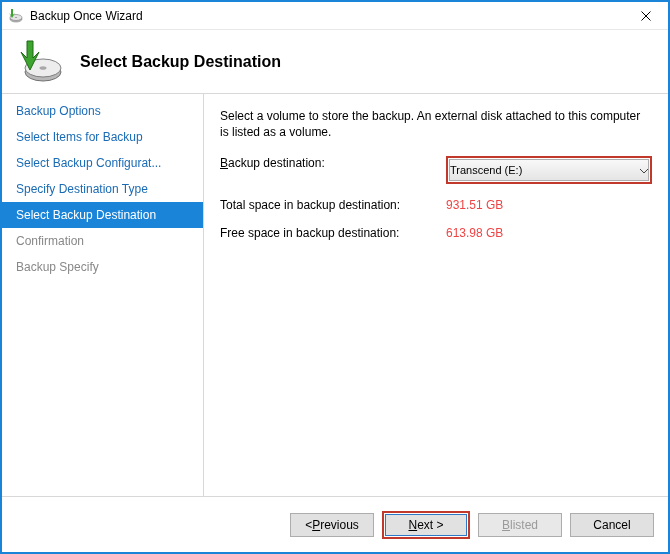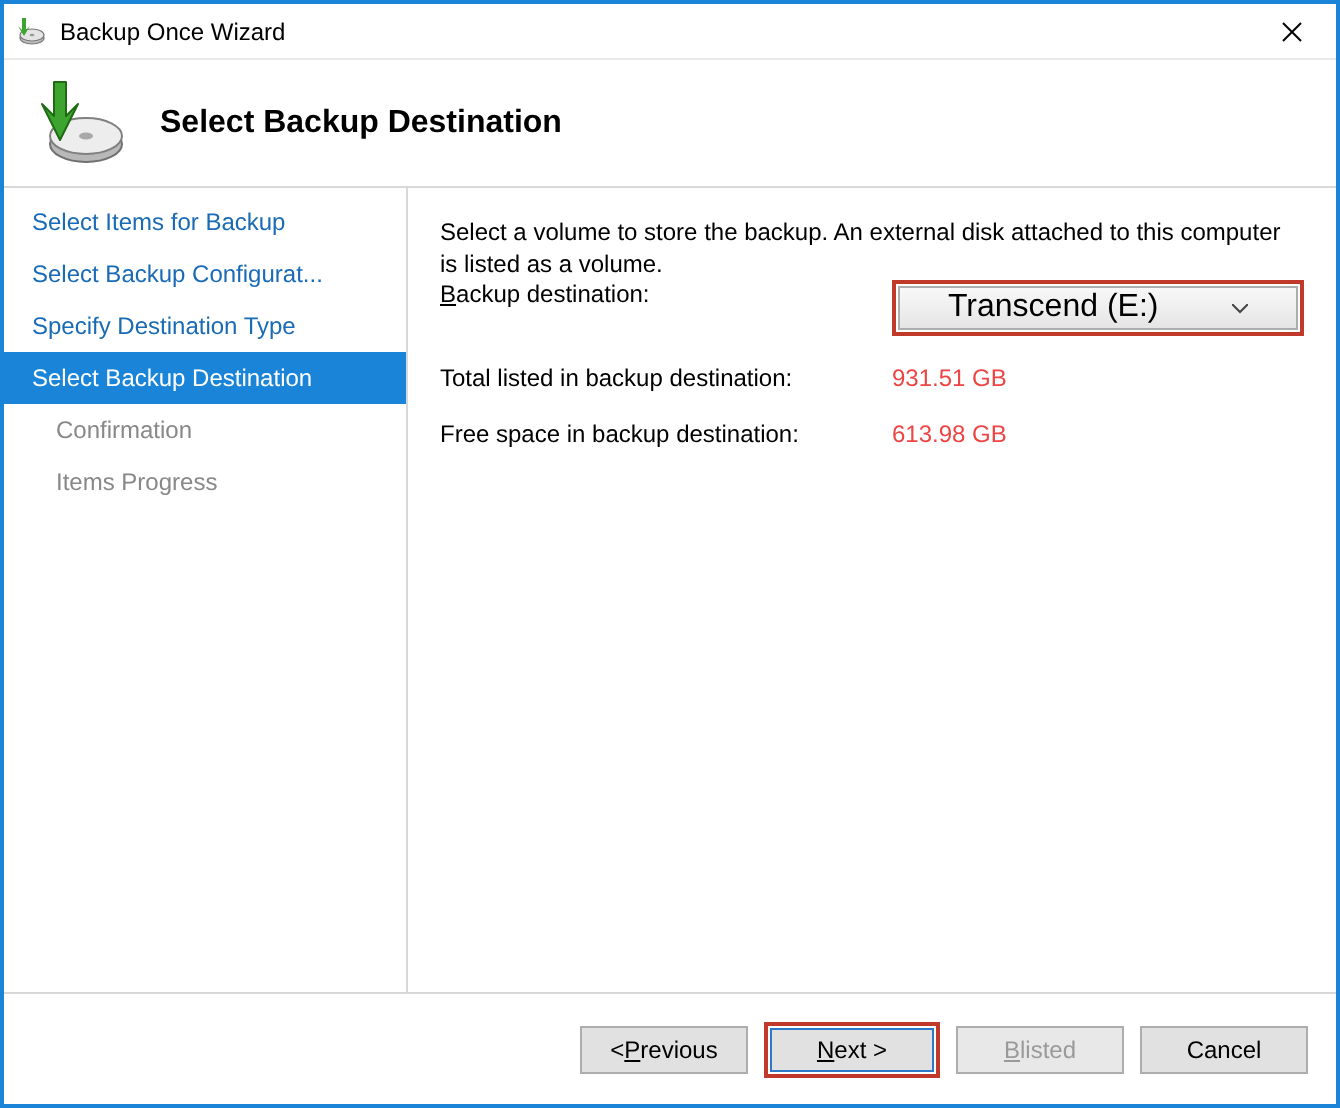--- a/index.html
+++ b/index.html
@@ -84,50 +84,49 @@
     overflow: hidden;
     text-overflow: ellipsis;
     cursor: default;
   }
   .nav-item.selected {
     background: #1a84d8;
     color: #fff;
   }
   .nav-item.disabled {
     color: #888;
-    margin-left: 12px;
   }
   .content {
     flex: 1;
     padding: 14px 16px;
     color: #000;
   }
-  .intro { line-height: 1.35; }
+  .intro { margin-bottom: 16px; line-height: 1.35; }
   .row {
     display: flex;
     align-items: flex-start;
     margin-bottom: 14px;
   }
   .row .label { width: 226px; }
   .row .value { flex:1; color: #ef4444; }
   .dropdown-wrap {
     flex: 1;
     position: relative;
     border: 2px solid #c0392b;
     padding: 1px;
   }
   .dropdown {
     width: 100%;
     height: 22px;
     border: 1px solid #adadad;
     background: linear-gradient(#f8f8f8,#e5e5e5);
     display: flex;
     align-items: center;
-    padding: 0 24px;
-    font-size: 16px;
+    padding: 0 0;
+    font-size: 11px;
     cursor: pointer;
     position: relative;
   }
   .dropdown .dd-text { flex:1; }
   .dropdown .chev {
     font-size: 10px;
     color: #444;
   }
   .footer {
     height: 56px;
@@ -205,47 +204,48 @@
         <ellipse cx="27" cy="30" rx="18" ry="9" fill="#ededed" stroke="#808080" stroke-width="1"></ellipse>
         <ellipse cx="27" cy="30" rx="3.5" ry="1.8" fill="#a8a8a8"></ellipse>
         <path d="M11 3 L11 20 L5 14 L14 32 L23 14 L17 20 L17 3 Z" fill="#3da52f" stroke="#1f6b14" stroke-width="1" stroke-linejoin="round"></path>
       </svg>
     </div>
     <h1>Select Backup Destination</h1>
   </div>
 
   <div class="body">
     <div class="sidebar">
+      <div class="nav-item">Backup Options</div>
       <div class="nav-item">Select Items for Backup</div>
       <div class="nav-item">Select Backup Configurat...</div>
       <div class="nav-item">Specify Destination Type</div>
       <div class="nav-item selected">Select Backup Destination</div>
       <div class="nav-item disabled">Confirmation</div>
-      <div class="nav-item disabled">Items Progress</div>
+      <div class="nav-item disabled">Backup Specify</div>
     </div>
 
     <div class="content">
       <div class="intro">Select a volume to store the backup. An external disk attached to this computer is listed as a volume.</div>
 
       <div class="row">
         <div class="label"><span class="ul-p">B</span><span>ackup destination:</span></div>
         <div class="dropdown-wrap">
           <div class="dropdown">
             <span class="dd-text">Transcend (E:)</span>
             <span class="chev">
               <svg width="8" height="5" viewBox="0 0 8 5">
                     <path d="M0 0 L4 4 L8 0" fill="none" stroke="#444" stroke-width="1"></path>
                   </svg>
             </span>
           </div>
         </div>
       </div>
 
       <div class="row">
-        <div class="label">Total listed in backup destination:</div>
+        <div class="label">Total space in backup destination:</div>
         <div class="value">931.51 GB</div>
       </div>
 
       <div class="row">
         <div class="label">Free space in backup destination:</div>
         <div class="value">613.98 GB</div>
       </div>
     </div>
   </div>
 

